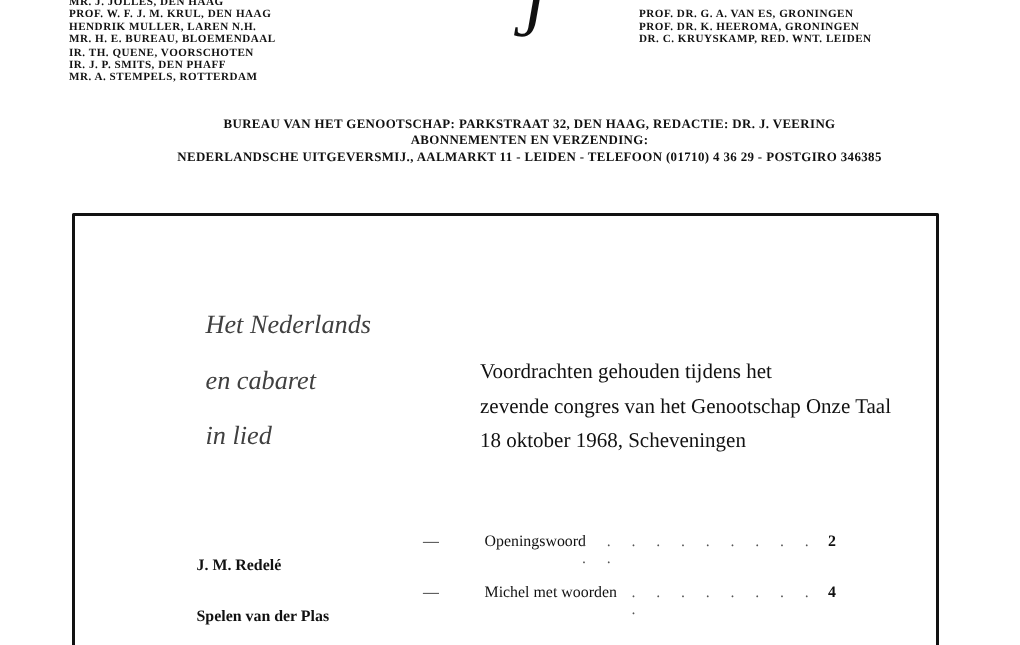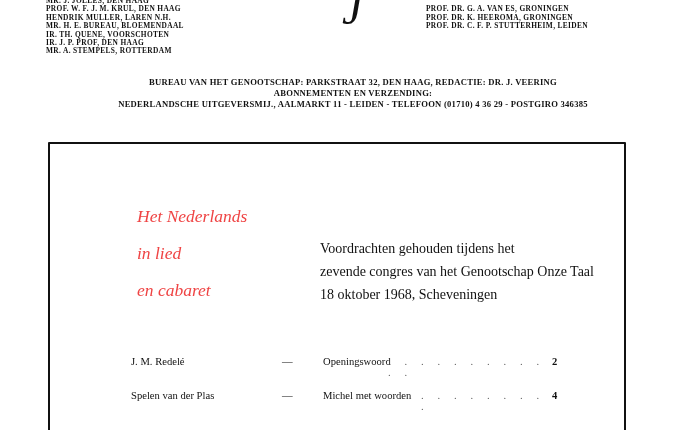--- a/index.html
+++ b/index.html
@@ -32,74 +32,74 @@
       white-space: nowrap; color: #111;
     }
     .frame {
       position: absolute; left: 48px; top: 142px; width: 578px; height: 320px;
       border: 2.5px solid #111; box-sizing: border-box;
       border-radius: 1px;
     }
     .title {
       position: absolute; left: 137px; top: 205px;
       font-family: "Liberation Serif", serif; font-style: italic;
-      font-size: 17.5px; color: #ef4444;
+      font-size: 17.5px; color: #404040;
     }
     .title div { height: 37px; line-height: 22px; }
     .subtitle {
       position: absolute; left: 320px; top: 243px;
       font-family: "Liberation Serif", serif; font-size: 14px; color: #111;
     }
     .subtitle div { height: 23px; line-height: 12px; }
     .toc { position: absolute; left: 131px; top: 356px; width: 430px; }
     .toc-row {
       position: relative; height: 34px;
       font-family: "Liberation Serif", serif; font-size: 10.6px; color: #111;
     }
-    .toc-author { position: absolute; left: 0; top: 0; }
+    .toc-author { position: absolute; left: 0; top: 16px; font-weight: bold; }
     .toc-dash { position: absolute; left: 151px; top: 0; }
     .toc-title { position: absolute; left: 172px; top: 0; margin-left: 20px; }
     .toc-dots { position: absolute; left: 268px; top: 0; letter-spacing: 5.6px; color: #555; }
     .toc-page { position: absolute; left: 421px; top: 0; font-weight: bold; }
     .faded { opacity: 0.22; }
   </style>
 </head>
 <body>
 
 <div class="names-left caps">
   <div>MR. J. JOLLES, DEN HAAG</div>
   <div>PROF. W. F. J. M. KRUL, DEN HAAG</div>
   <div>HENDRIK MULLER, LAREN N.H.</div>
   <div>MR. H. E. BUREAU, BLOEMENDAAL</div>
   <div>IR. TH. QUENE, VOORSCHOTEN</div>
-  <div>IR. J. P. PROF, DEN HAAG</div>
+  <div>IR. J. P. SMITS, DEN PHAFF</div>
   <div>MR. A. STEMPELS, ROTTERDAM</div>
 </div>
 
 <div class="big-j">J</div>
 
 <div class="names-right caps">
   <div style="visibility:hidden">.</div>
   <div>PROF. DR. G. A. VAN ES, GRONINGEN</div>
   <div>PROF. DR. K. HEEROMA, GRONINGEN</div>
-  <div>PROF. DR. C. F. P. STUTTERHEIM, LEIDEN</div>
+  <div>DR. C. KRUYSKAMP, RED. WNT. LEIDEN</div>
 </div>
 
 <div class="bureau">
   <div>BUREAU VAN HET GENOOTSCHAP: PARKSTRAAT 32, DEN HAAG, REDACTIE: DR. J. VEERING</div>
   <div>ABONNEMENTEN EN VERZENDING:</div>
   <div>NEDERLANDSCHE UITGEVERSMIJ., AALMARKT 11 - LEIDEN - TELEFOON (01710) 4 36 29 - POSTGIRO 346385</div>
 </div>
 
 <div class="frame"></div>
 
 <div class="title">
   <div>Het Nederlands</div>
+  <div>en cabaret</div>
   <div>in lied</div>
-  <div>en cabaret</div>
 </div>
 
 <div class="subtitle">
   <div>Voordrachten gehouden tijdens het</div>
   <div>zevende congres van het Genootschap Onze Taal</div>
   <div>18 oktober 1968, Scheveningen</div>
 </div>
 
 <div class="toc">
   <div class="toc-row">

